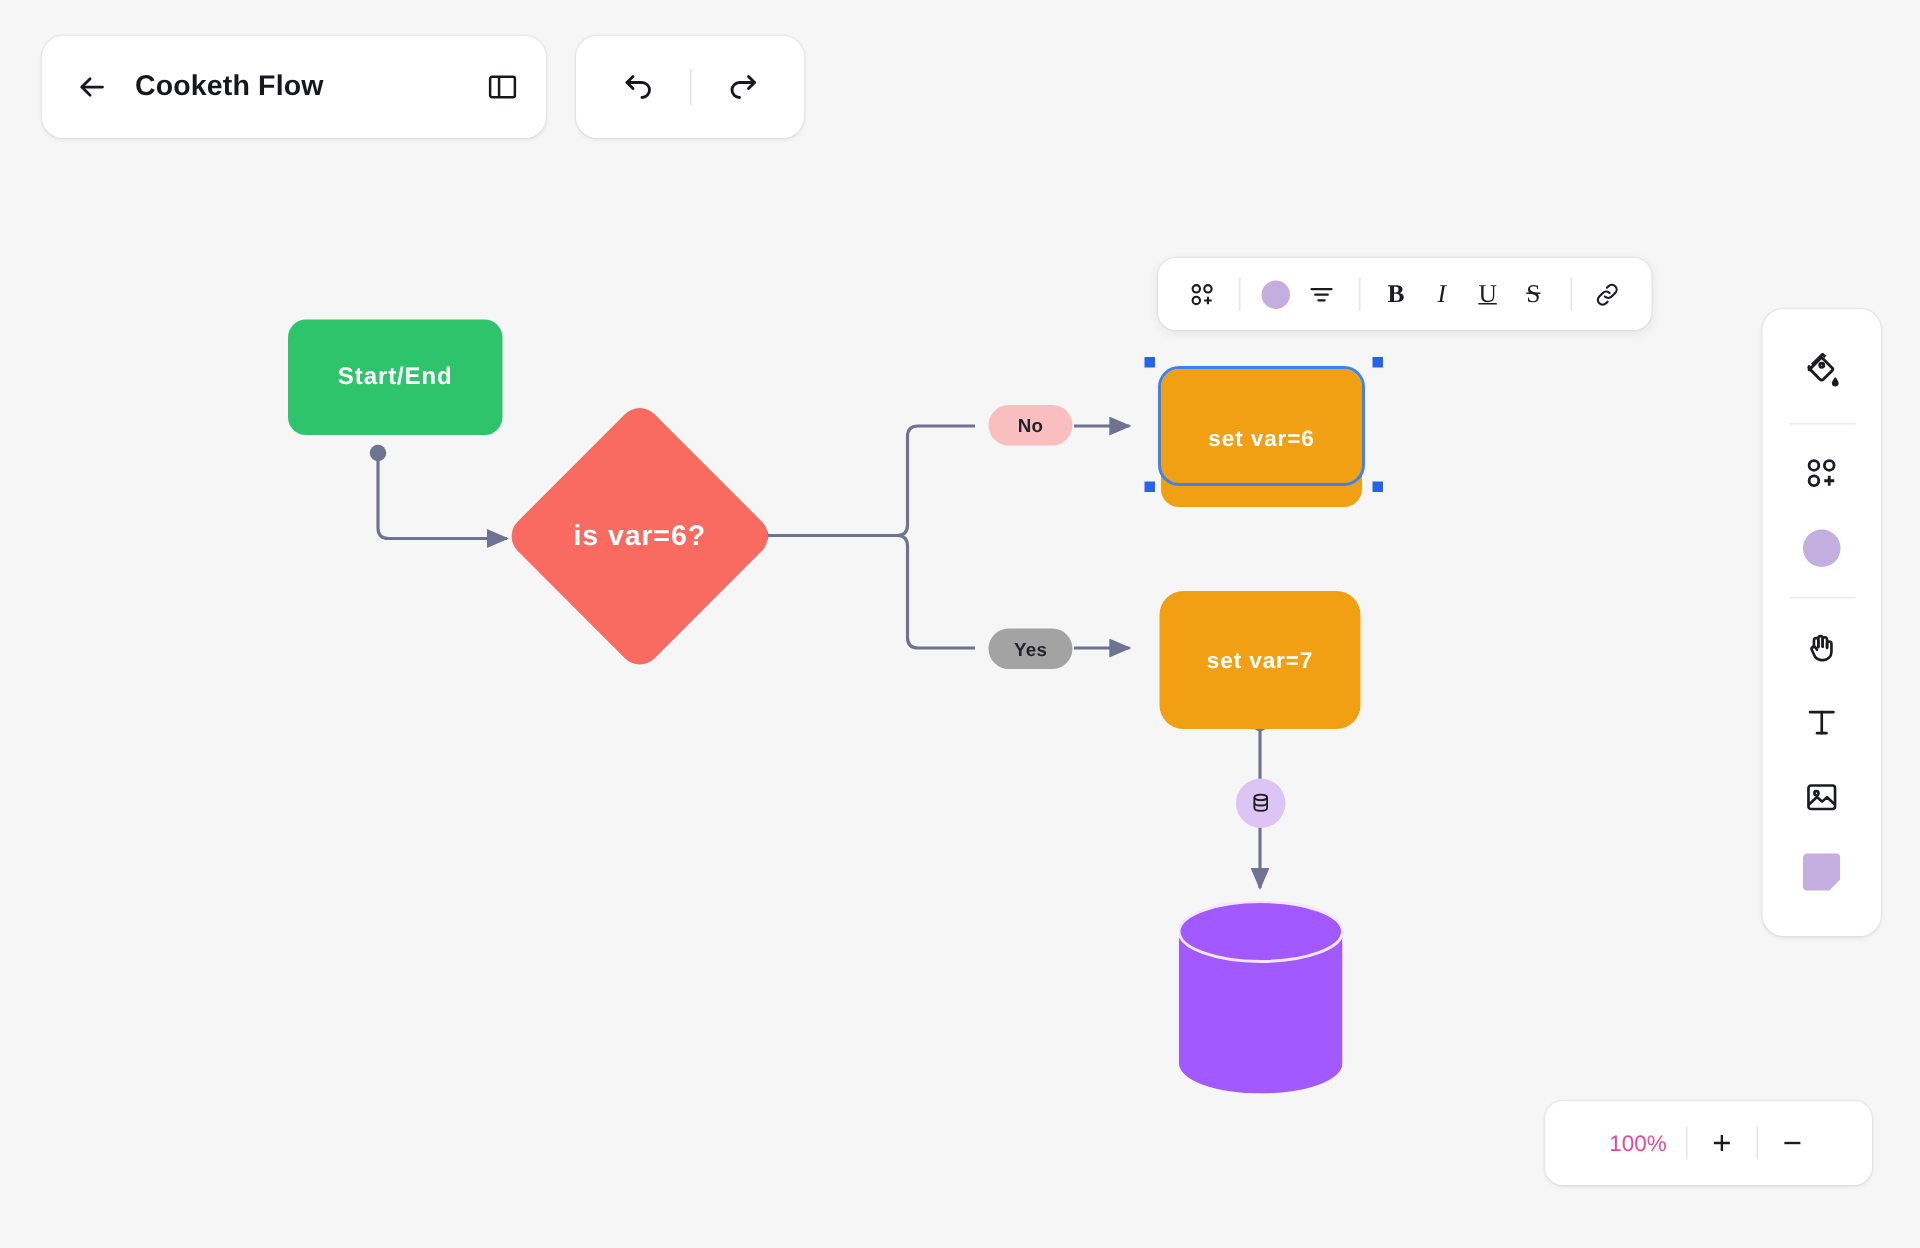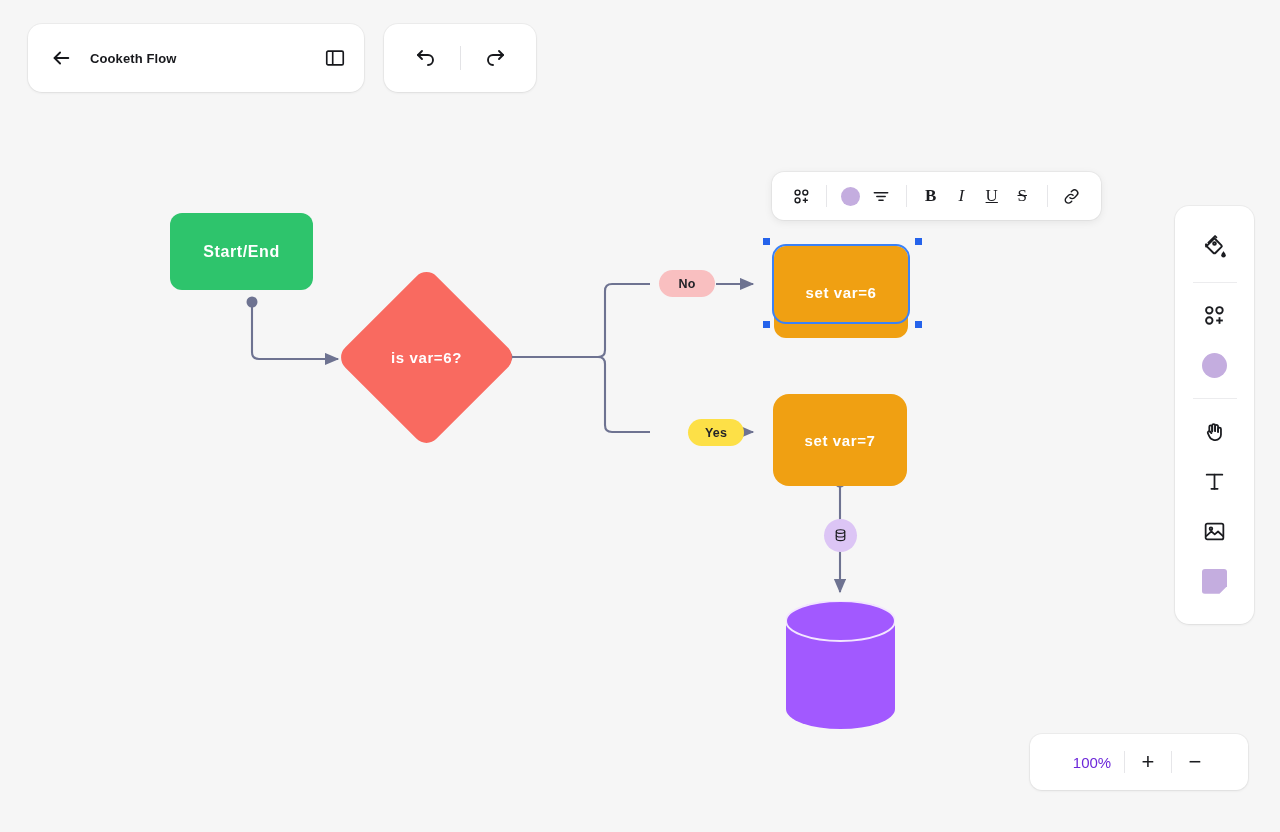--- a/index.html
+++ b/index.html
@@ -13,21 +13,21 @@
 
   
   .title-card {
     position: absolute; left: 28px; top: 24px;
     width: 336px; height: 68px;
     background: #ffffff; border-radius: 14px;
     box-shadow: 0 1px 3px rgba(0,0,0,.07), 0 0 0 1px rgba(0,0,0,.035);
     display: flex; align-items: center; padding: 0 18px 0 22px;
   }
   .title-text {
-    font-size: 13px; font-weight: 600; color: #17181c;
+    font-size: 19px; font-weight: 600; color: #17181c;
     margin-left: 18px; letter-spacing: .1px; flex: 1;
   }
   .hist-card {
     position: absolute; left: 384px; top: 24px;
     width: 152px; height: 68px;
     background: #ffffff; border-radius: 14px;
     box-shadow: 0 1px 3px rgba(0,0,0,.07), 0 0 0 1px rgba(0,0,0,.035);
     display: flex; align-items: center; justify-content: center; gap: 0;
   }
   .hist-btn { width: 52px; height: 44px; display:flex; align-items:center; justify-content:center; cursor:pointer; border-radius:8px; }
@@ -49,34 +49,34 @@
   .edges { position: absolute; left: 0; top: 0; width: 1280px; height: 832px; }
 
   .node { position: absolute; display: flex; align-items: center; justify-content: center; }
   .node-label {
     color: #ffffff; font-weight: 700; font-size: 15px;
     letter-spacing: .6px; white-space: nowrap;
     font-family: "Liberation Sans", sans-serif;
   }
 
   .node-start {
-    left: 170px; top: 213px; width: 143px; height: 77px;
+    left: 192px; top: 213px; width: 143px; height: 77px;
     background: #2ec46c; border-radius: 12px;
   }
   .node-start .node-label { font-size: 16px; }
 
   .node-decision {
     left: 362px; top: 293px; width: 129px; height: 129px;
   }
   .node-decision .diamond {
     position: absolute; inset: 0;
     background: #f96a60; border-radius: 14px;
     transform: rotate(45deg);
   }
-  .node-decision .node-label { position: relative; z-index: 2; font-size: 15px; }
+  .node-decision .node-label { position: relative; z-index: 2; font-size: 19px; }
 
   .node-proc {
     width: 134px; height: 92px;
     background: #f0a012; border-radius: 12px;
   }
   .node-v6 { left: 774px; top: 246px; }
   .node-v7 { left: 773px; top: 394px; border-radius: 16px; }
 
   .sel-ring {
     position: absolute; left: 772px; top: 244px;
@@ -93,21 +93,21 @@
   .sh-bl { left: 763px; top: 321px; }
   .sh-br { left: 915px; top: 321px; }
 
   .edge-label {
     position: absolute; display: flex; align-items: center; justify-content: center;
     height: 27px; border-radius: 14px;
     font-size: 12.5px; font-weight: 700; color: #232329;
     font-family: "Liberation Sans", sans-serif; letter-spacing: .2px;
   }
   .lbl-no  { left: 659px; top: 270px; width: 56px; background: #f9bfc0; }
-  .lbl-yes { left: 688px; top: 419px; width: 56px; background: #fde047; }
+  .lbl-yes { left: 659px; top: 419px; width: 56px; background: #a3a3a3; }
 
   .edge-badge {
     position: absolute; left: 824px; top: 519px;
     width: 33px; height: 33px; border-radius: 50%;
     background: #dcc5f5; display: flex; align-items: center; justify-content: center;
   }
 
   .cylinder { position: absolute; left: 786px; top: 601px; width: 109px; height: 128px; }
 
   
@@ -142,21 +142,21 @@
   .fmt-swatch { width: 19px; height: 19px; border-radius: 50%; background: #c4addf; }
 
   
   .zoom-bar {
     position: absolute; left: 1030px; top: 734px;
     width: 218px; height: 56px;
     background: #ffffff; border-radius: 12px;
     box-shadow: 0 1px 3px rgba(0,0,0,.07), 0 0 0 1px rgba(0,0,0,.035);
     display: flex; align-items: center; justify-content: center;
   }
-  .zoom-level { font-size: 15px; color: #6d28d9; width: 64px; text-align: center; }
+  .zoom-level { font-size: 15px; color: #ec4899; width: 64px; text-align: center; }
   .zoom-btn { width: 46px; height: 40px; display:flex; align-items:center; justify-content:center; cursor:pointer; border-radius:8px; font-size: 22px; color:#1b1c20; }
   .zdiv { width: 1px; height: 22px; background: #e6e6e9; }
 </style>
 </head>
 <body>
 
 <div id="app">
 
   <div class="title-card">
     <span style="display:flex;cursor:pointer;">

